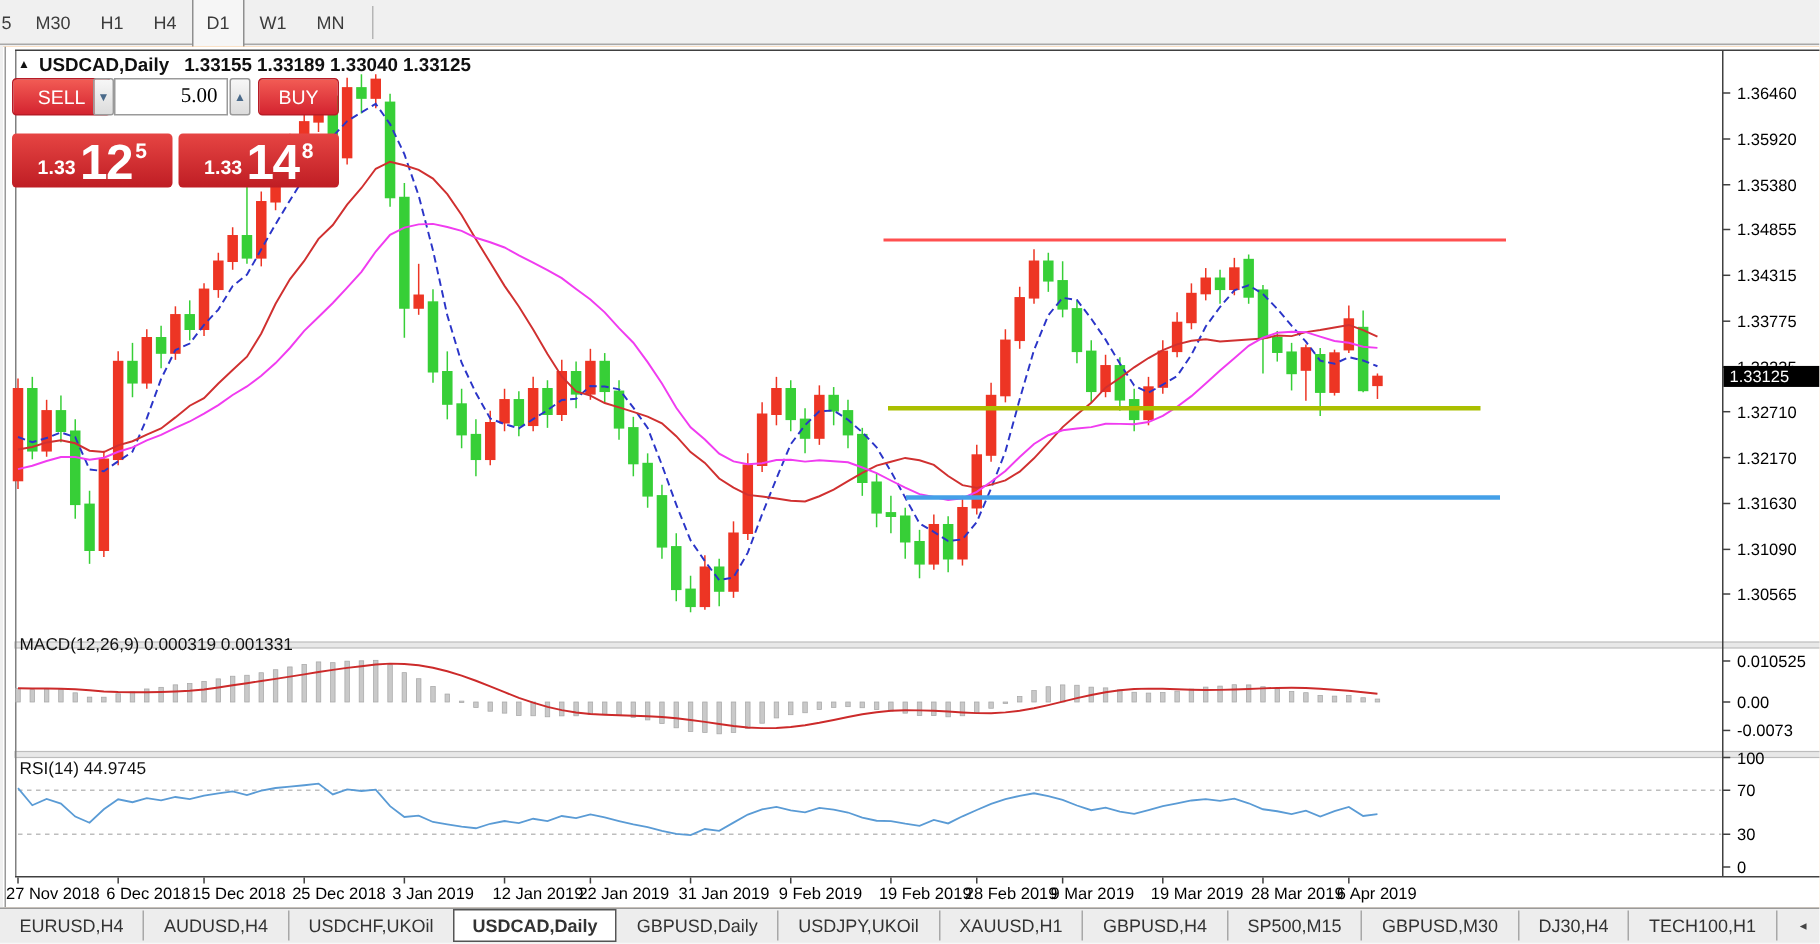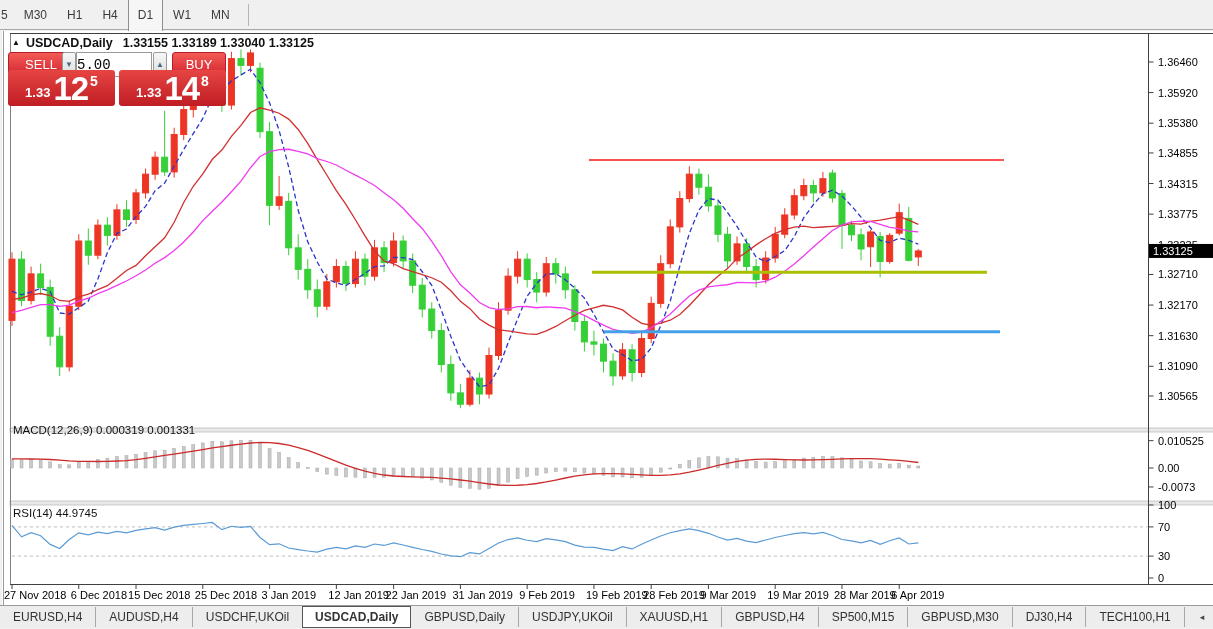--- a/index.html
+++ b/index.html
@@ -27,22 +27,22 @@
   #trade .btn{position:absolute;color:#fff;font-size:13px;text-align:center;line-height:24px;
       background:linear-gradient(#f25b54,#d42430);border:1px solid #b81c26;border-radius:3px;
       box-sizing:border-box;cursor:pointer;}
   #sell-btn{left:0;top:2px;width:66px;height:25px;}
   #buy-btn{left:164px;top:2px;width:54px;height:25px;}
   .spin{position:absolute;top:2px;height:25px;box-sizing:border-box;background:linear-gradient(#f7f7f7,#dcdcdc);
       border:1px solid #9a9a9a;color:#4a6a8a;font-size:8px;text-align:center;line-height:23px;border-radius:2px;cursor:pointer;}
   #vol-down{left:54px;width:14px;}
   #vol-up{left:145px;width:14px;border-radius:2px;}
   #vol-field{position:absolute;left:68px;top:2px;width:76px;height:25px;box-sizing:border-box;background:#fff;
-      border:1px solid #9a9a9a;font-size:14px;color:#000;text-align:left;padding:0 6px 0 0;font-family:Liberation Mono, monospace;}
-  .tile{position:absolute;top:20px;width:107px;height:36px;border-radius:3px;color:#fff;
+      border:1px solid #9a9a9a;font-size:14px;color:#000;text-align:right;padding:0 6px 0 0;font-family:Liberation Serif, serif;}
+  .tile{position:absolute;top:39px;width:107px;height:36px;border-radius:3px;color:#fff;
       background:linear-gradient(#e64543,#bf1d24);display:flex;align-items:flex-end;justify-content:center;
       padding-bottom:3px;box-sizing:border-box;cursor:pointer;}
   #sell-tile{left:0;}
   #buy-tile{left:111px;}
   .tile .small{font-size:13px;font-weight:bold;margin:0 3px 3px 0;}
   .tile .big{font-size:33px;font-weight:600;line-height:0.85;letter-spacing:-1px;}
   .tile .sup{font-size:14px;font-weight:bold;position:relative;top:-14px;margin-left:2px;}
   
   #tabbar{position:absolute;left:0;top:605px;width:1213px;height:23px;background:#ededed;
       border-top:1px solid #9a9a9a;display:flex;align-items:center;box-sizing:border-box;font-size:12px;color:#333;}

